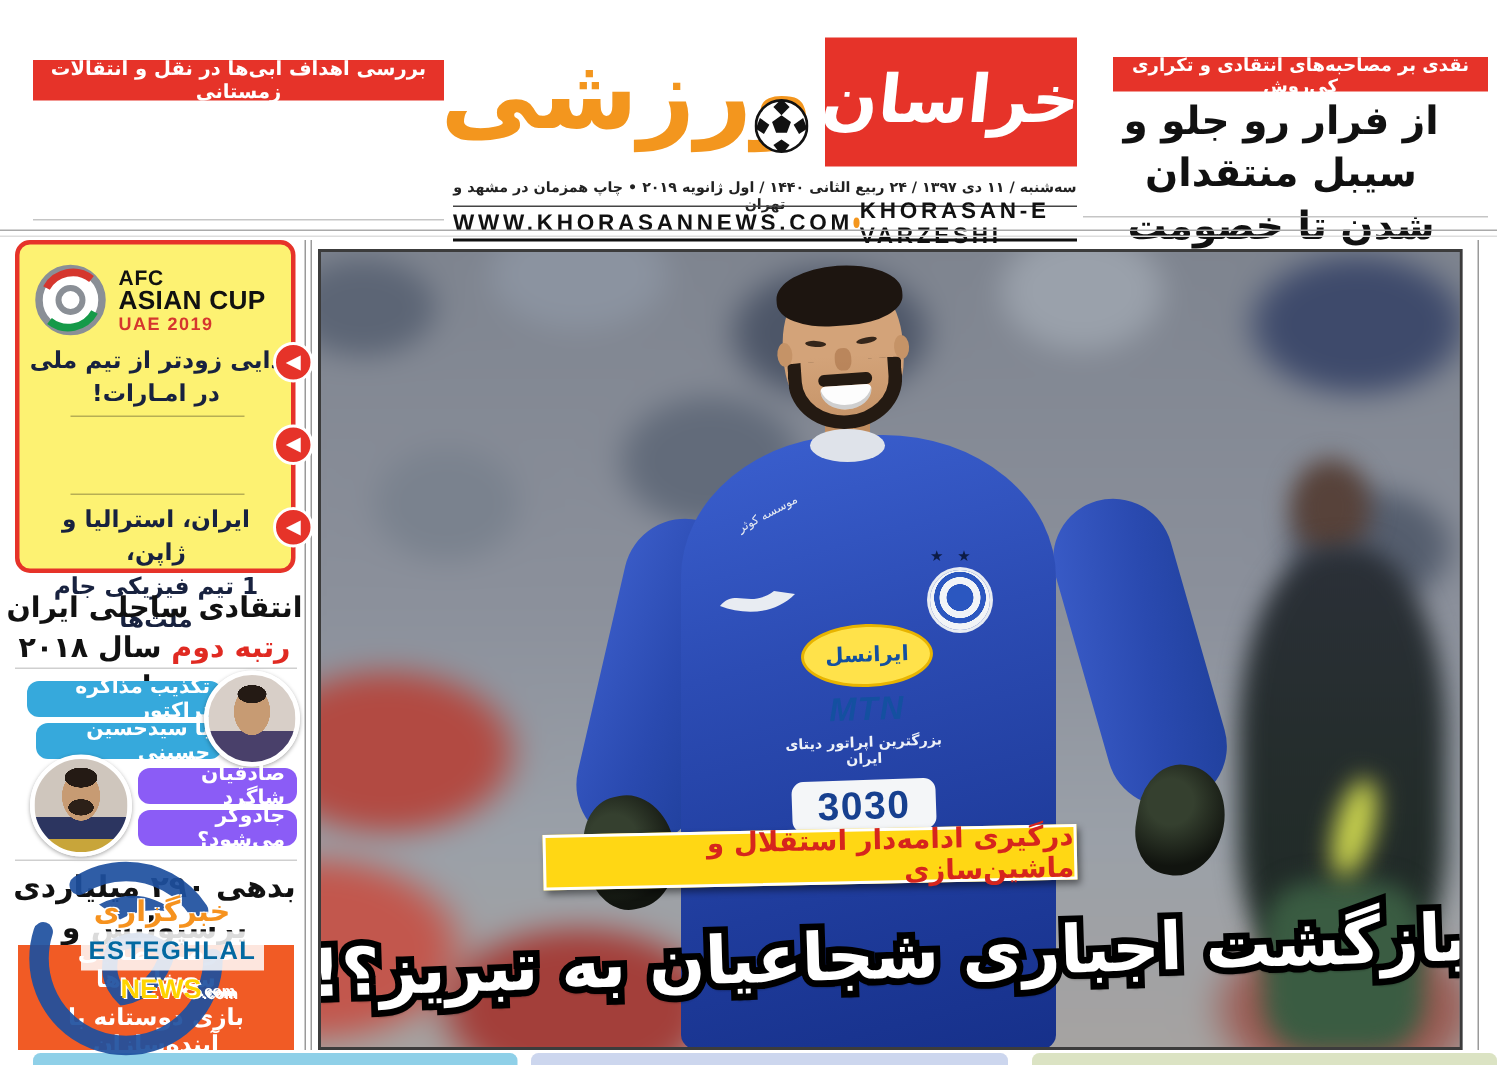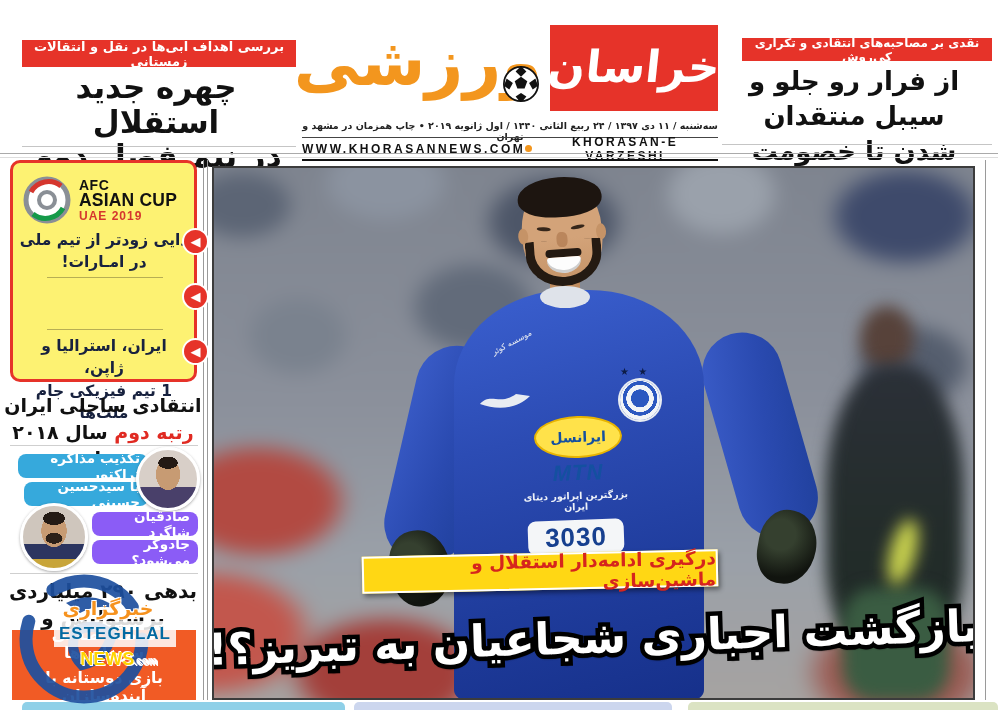--- a/index.html
+++ b/index.html
@@ -41,21 +41,21 @@
   }
   .logo-ball { position:absolute; left:203px; top:58px; width:36px; height:36px; z-index:3; }
   .dateline {
     position:absolute; left:2px; top:112px; width:416px; height:15px;
     font-size:9.5px; font-weight:bold; color:#222; text-align:center;
   }
   .date-rule { position:absolute; left:2px; top:129px; width:416px; height:1px; background:#444; }
   .urlline {
     position:absolute; left:2px; top:132px; width:416px; height:17px;
     display:flex; align-items:center; justify-content:space-between;
-    font-weight:bold; font-size:12px; letter-spacing:2.5px; color:#111;text-align:center;
+    font-weight:bold; font-size:15px; letter-spacing:2.5px; color:#111;
   }
   .url-dot { width:7px; height:7px; border-radius:50%; background:#f3961e; }
   .url-rule { position:absolute; left:2px; top:151px; width:416px; height:2px; background:#111; }
 
   .grule1 { left:0; top:153px; width:998px; height:1px; background:#aaa; }
   .grule2 { left:0; top:157px; width:998px; height:1px; background:#ddd; }
   .tl-rule { left:22px; top:146px; width:274px; height:1px; background:#c5c5c5; }
   .tr-rule { left:722px; top:144px; width:270px; height:1px; background:#c5c5c5; }
 
   
@@ -259,24 +259,20 @@
   .strip-green { left:688px; width:310px; background:#dbe3c3; }
 </style>
 </head>
 <body>
 
 <div id="page">
 
   <div class="abs kicker tl-kicker fa">
     <span>بررسی اهداف آبی‌ها در نقل و انتقالات زمستانی</span>
   </div>
-  <div class="abs big-black tl-headline fa">
-    <div>چهره جدید استقلال</div>
-    <div>در نیم فصل دوم</div>
-  </div>
   <div class="abs thin-rule tl-rule"></div>
 
   <div class="abs logo-zone">
     <div class="logo-orange fa">ورزشی</div>
     <svg class="logo-ball" viewBox="0 0 40 40">
       <circle cx="20" cy="20" r="19" fill="#fff" stroke="#111" stroke-width="2"></circle>
       <polygon points="20,12 27,17 24,25 16,25 13,17" fill="#111"></polygon>
       <polygon points="20,0 26,6 20,12 14,6" fill="#111"></polygon>
       <polygon points="36,14 39,22 33,26 29,19" fill="#111"></polygon>
       <polygon points="4,14 11,19 7,26 1,22" fill="#111"></polygon>

